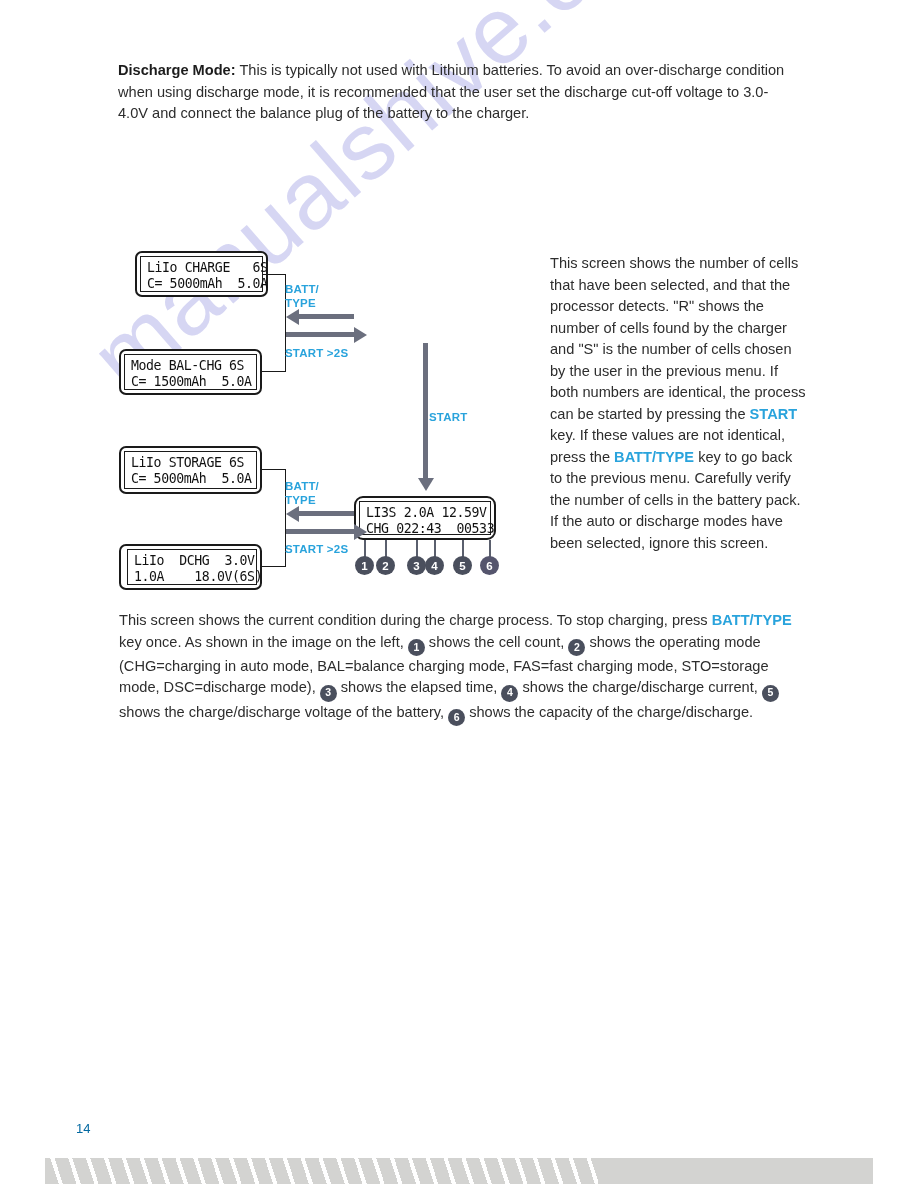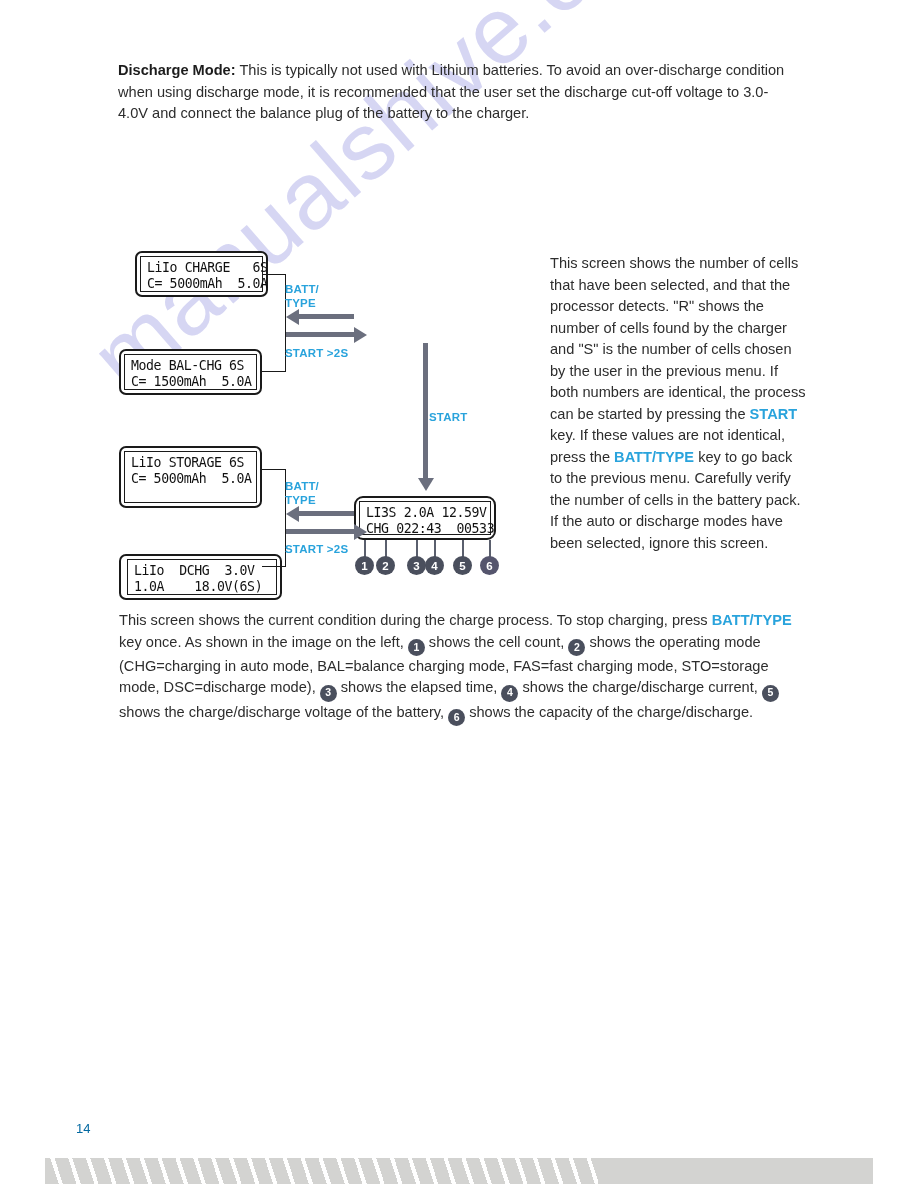--- a/index.html
+++ b/index.html
@@ -70,22 +70,22 @@
     font-size:13.2px;
     line-height:15.5px;
     letter-spacing:-0.4px;
     color:#111;
     white-space:pre;
   }
 
   
   #lcd-charge   {left:16px;   top:8px;   width:133px; height:46px;}
   #lcd-balchg   {left:0px;   top:106px; width:143px; height:46px;}
-  #lcd-storage  {left:0px;   top:203px; width:143px; height:62px;}
-  #lcd-dchg     {left:0px;   top:311px; width:163px; height:46px;padding-left:6px;}
+  #lcd-storage  {left:0px;   top:203px; width:143px; height:48px;}
+  #lcd-dchg     {left:0px;   top:301px; width:143px; height:46px;padding-left:6px;}
   #lcd-confirm  {left:235px; top:56px;  width:142px; height:44px;}
   #lcd-status   {left:235px; top:253px; width:142px; height:44px;border-radius:9px;}
 
   
   .bracket{position:absolute;border:1.6px solid #1a1a1a;border-left:none;box-sizing:border-box;}
   #bracket-top   {left:143px; top:31px;  width:24px; height:98px;}
   #bracket-bot   {left:143px; top:226px; width:24px; height:98px;}
 
   
   .harrow{position:absolute;height:5px;background:#6b6f7e;}

